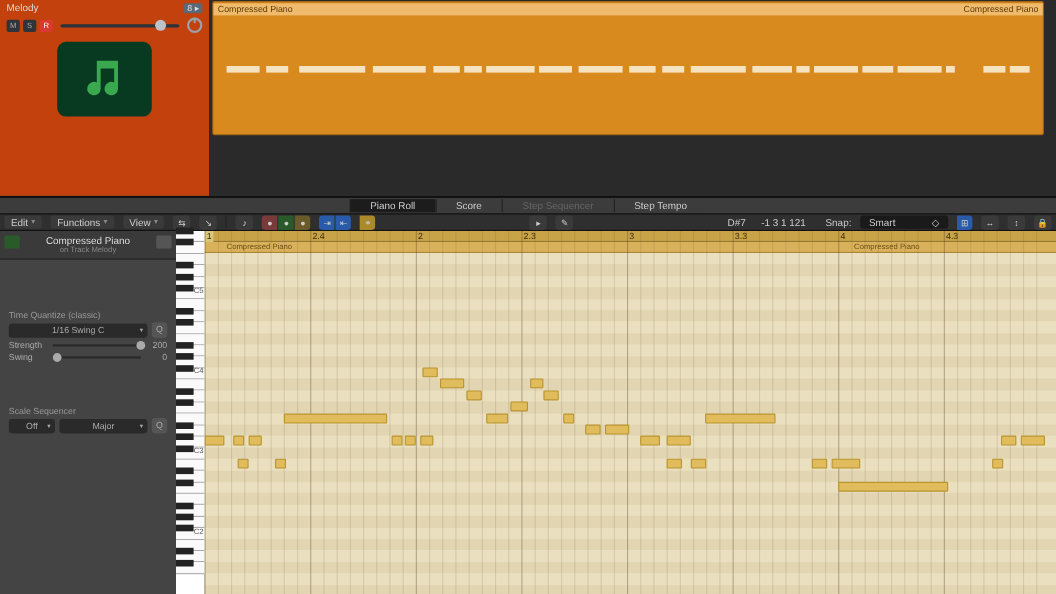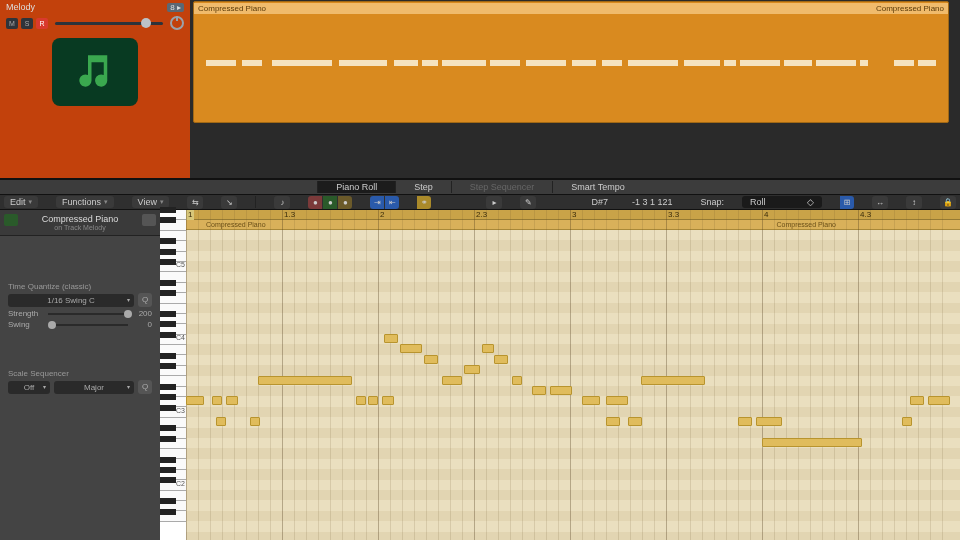--- a/index.html
+++ b/index.html
@@ -21,21 +21,21 @@
   .regions { flex: 1; position: relative; background: #2a2a2a; }
   .region-bar { position:absolute; left:3px; top:1px; width: 756px; height:122px; background:#d98a1f; border:1px solid #a06815; border-radius:2px; }
   .reg-title { position:absolute; top:1px; font-size:8px; color:#5a3a08; padding:1px 4px; background:rgba(255,220,160,.6); width:100%; display:flex; justify-content:space-between; }
   .reg-wave { position:absolute; top:58px; height:6px; background:#f5e3c0; }
 
   .editor-tabs { height: 14px; background: #3c3c3c; display: flex; justify-content: center; gap: 0; align-items: center; }
   .etab { padding: 1px 18px; font-size: 9px; color: #ccc; background: #3c3c3c; border-left:1px solid #222;}
   .etab.active { background: #1c1c1c; }
   .etab.disabled { color: #666; }
 
-  .toolbar { height: 16px; background: #2f2f2f; display: flex; align-items: center; padding: 0 4px; gap: 18px; border-top:1px solid #111; border-bottom:1px solid #111;}
+  .toolbar { height: 16px; background: #2f2f2f; display: flex; align-items: center; padding: 0 4px; gap: 8px; border-top:1px solid #111; border-bottom:1px solid #111;}
   .tb-btn { background: #3a3a3a; border-radius: 3px; padding: 1px 6px; font-size: 9px; cursor: pointer; display: flex; align-items: center; gap: 3px; }
   .tb-btn::after { content:'▾'; font-size:7px; color:#888; }
   .tb-ibtn { width: 16px; height: 13px; background: #3a3a3a; border-radius: 3px; display:flex;align-items:center;justify-content:center; font-size:8px;}
   .tb-grp { display:flex; gap:1px;}
   .tb-grp .gbtn { width:14px; height:13px; background:#3a3a3a; font-size:8px; text-align:center; line-height:13px;}
   .tb-grp .gbtn:first-child{border-radius:3px 0 0 3px;}
   .tb-grp .gbtn:last-child{border-radius:0 3px 3px 0;}
   .tb-grp .gbtn.g1{background:#7b3a3a;} .tb-grp .gbtn.g2{background:#2a5a2a;} .tb-grp .gbtn.g3{background:#6b5a2a;}
   .tb-grp .gbtn.blue{background:#2a5aaa;}
   .tb-grp .gbtn.yel{background:#aa8a2a;}
@@ -131,23 +131,23 @@
           <div class="reg-wave" style="left: 666px; width: 8px;"></div>
           <div class="reg-wave" style="left: 700px; width: 20px;"></div>
           <div class="reg-wave" style="left: 724px; width: 18px;"></div>
         </div>
     </div>
   </div>
 </div>
 
 <div class="editor-tabs">
   <div class="etab active">Piano Roll</div>
-  <div class="etab">Step</div>
+  <div class="etab">Score</div>
   <div class="etab disabled">Step Sequencer</div>
-  <div class="etab">Smart Tempo</div>
+  <div class="etab">Step Tempo</div>
 </div>
 
 <div class="toolbar">
   <span class="tb-btn">Edit</span>
   <span class="tb-btn">Functions</span>
   <span class="tb-btn">View</span>
   <span class="tb-ibtn">⇆</span>
   <span class="tb-ibtn">↘</span>
   <div style="width:1px;height:12px;background:#222"></div>
   <span class="tb-ibtn">♪</span>
@@ -164,21 +164,21 @@
       <span class="gbtn yel">⚭</span>
     </div>
   <div class="spacer"></div>
   <span class="tb-ibtn">▸</span>
   <span class="tb-ibtn">✎</span>
   <div class="spacer"></div>
   <span class="pos-txt">D#7</span>
   <span class="pos-txt" style="margin-left:6px">-1 3 1 121</span>
   <span class="pos-txt" style="margin-left:10px">Snap:</span>
   <span class="snap-box">
-      <span>Roll</span>
+      <span>Smart</span>
       <span>◇</span>
     </span>
   <div class="tb-grp">
     <span class="gbtn blue">⊞</span>
   </div>
   <span class="tb-ibtn">↔</span>
   <span class="tb-ibtn">↕</span>
   <span class="tb-ibtn">🔒</span>
 </div>
 
@@ -280,21 +280,21 @@
       <div class="oct-lbl" style="top: 51.2px;">C5</div>
       <div class="oct-lbl" style="top: 124px;">C4</div>
       <div class="oct-lbl" style="top: 196.8px;">C3</div>
       <div class="oct-lbl" style="top: 269.6px;">C2</div>
     </div>
 
   <div class="grid">
     <div class="ruler" id="ruler">
       <div class="loop-marker"></div>
     <div class="rtick" style="left: 2px;">1</div>
-        <div class="rtick" style="left: 98px;">1.3</div>
+        <div class="rtick" style="left: 98px;">2.4</div>
         <div class="rtick" style="left: 194px;">2</div>
         <div class="rtick" style="left: 290px;">2.3</div>
         <div class="rtick" style="left: 386px;">3</div>
         <div class="rtick" style="left: 482px;">3.3</div>
         <div class="rtick" style="left: 578px;">4</div>
         <div class="rtick" style="left: 674px;">4.3</div>
       </div>
     <div class="region-strip">
       <span class="rstrip-txt" style="margin-left:16px">Compressed Piano</span>
       <span class="rstrip-txt" style="margin-left:auto;margin-right:120px">Compressed Piano</span>

